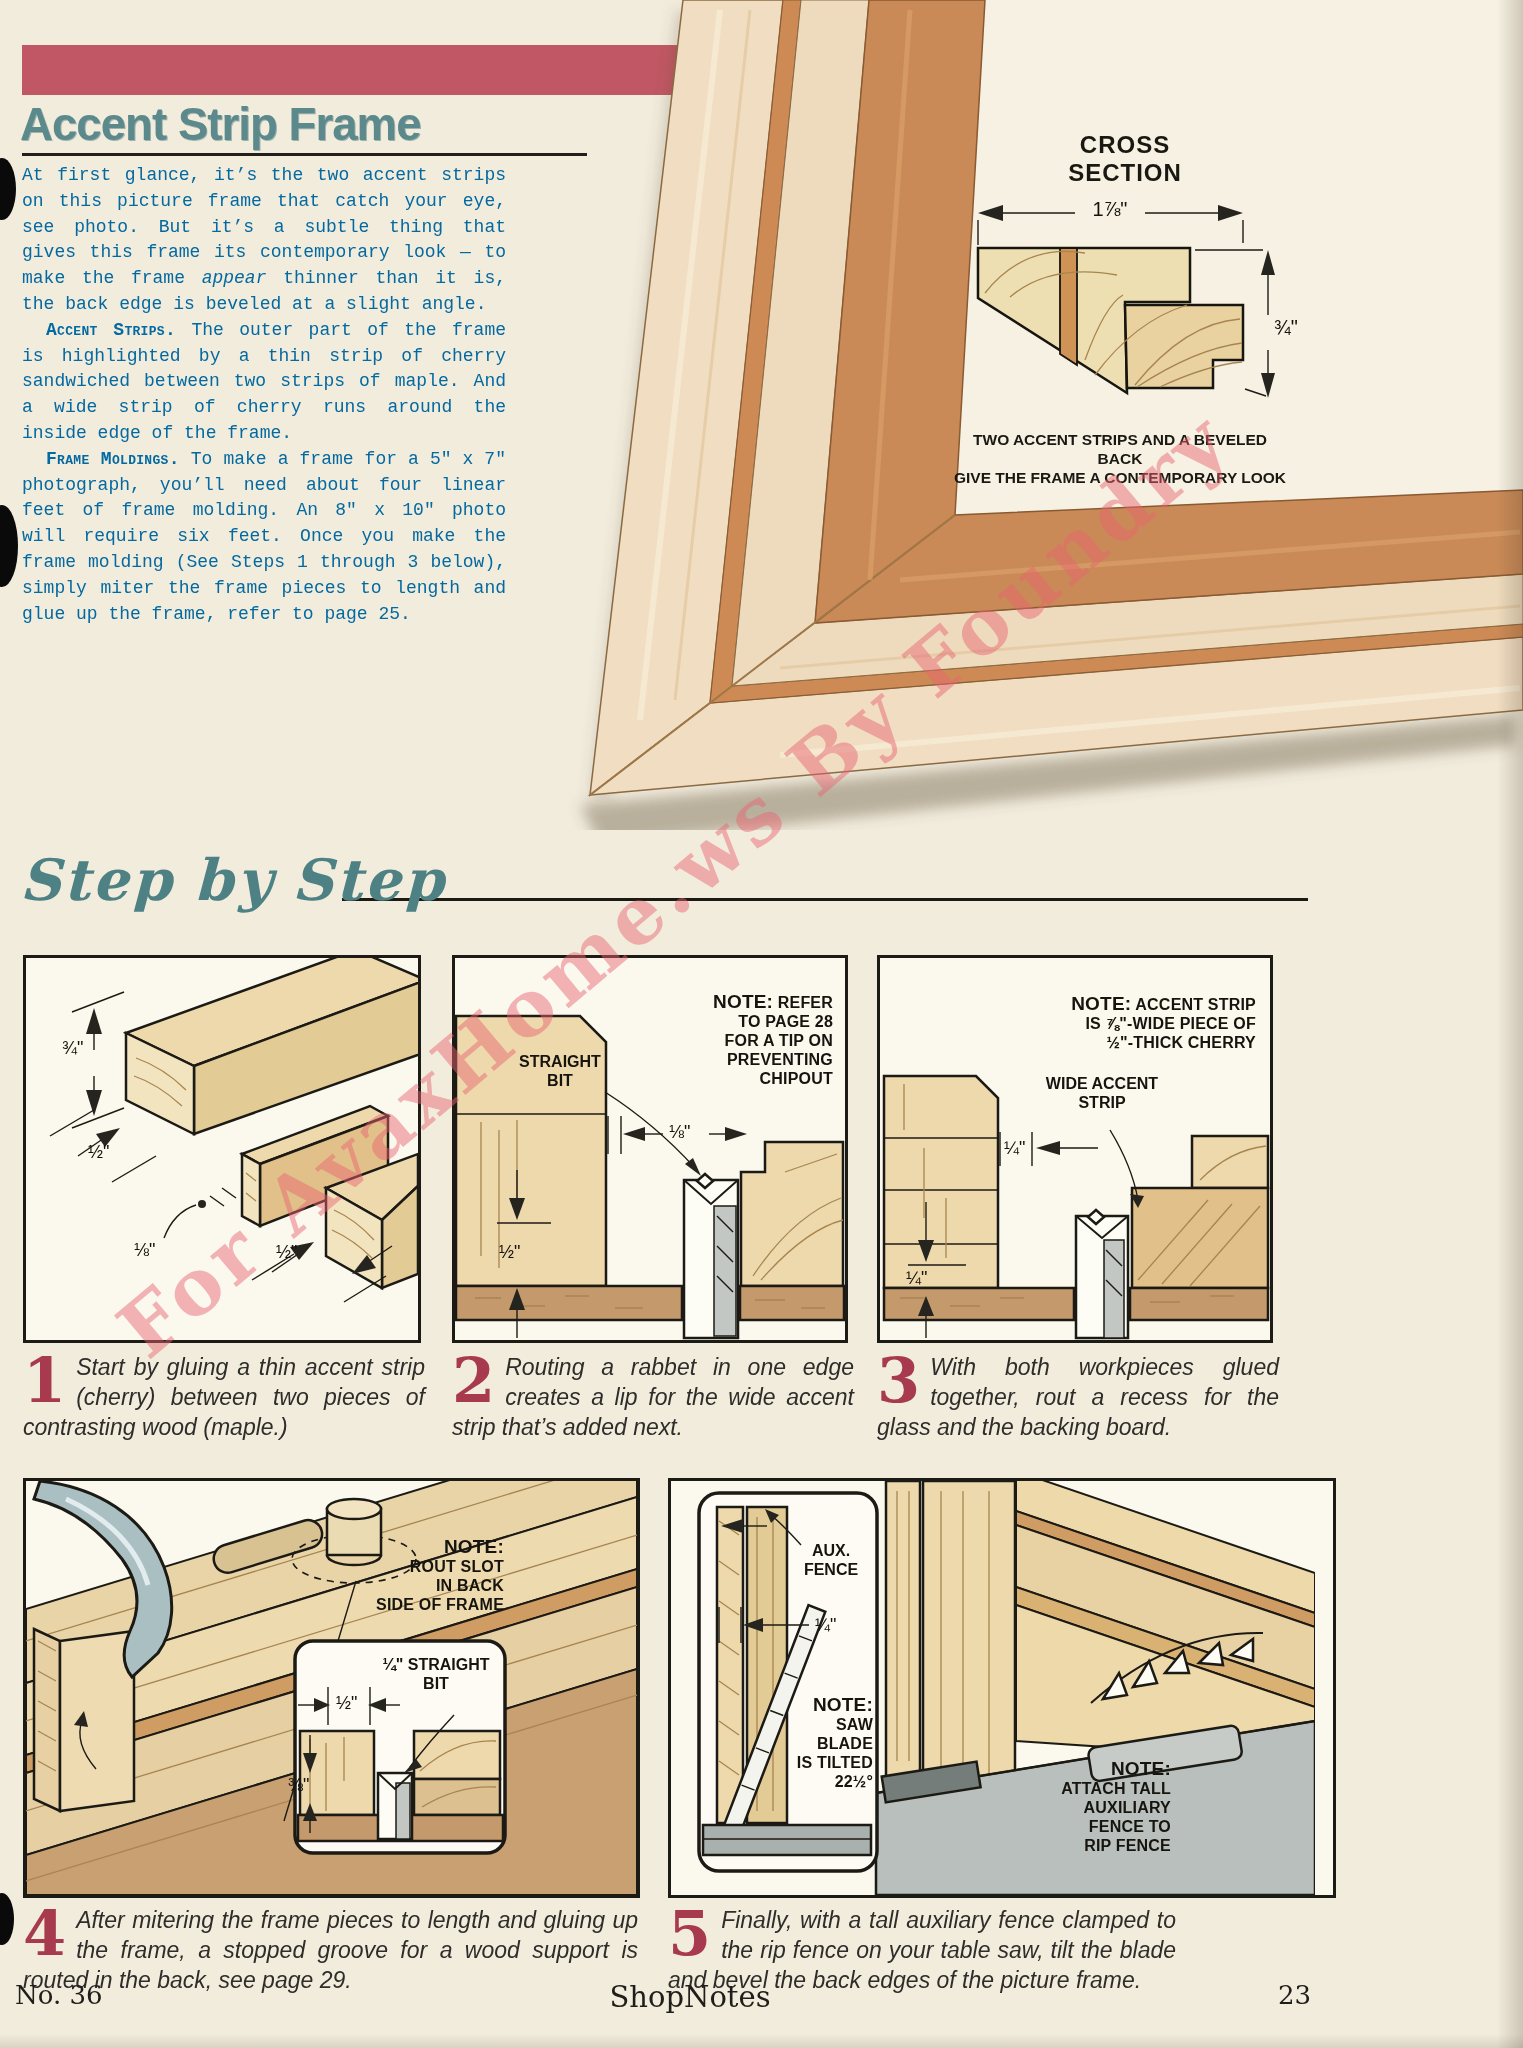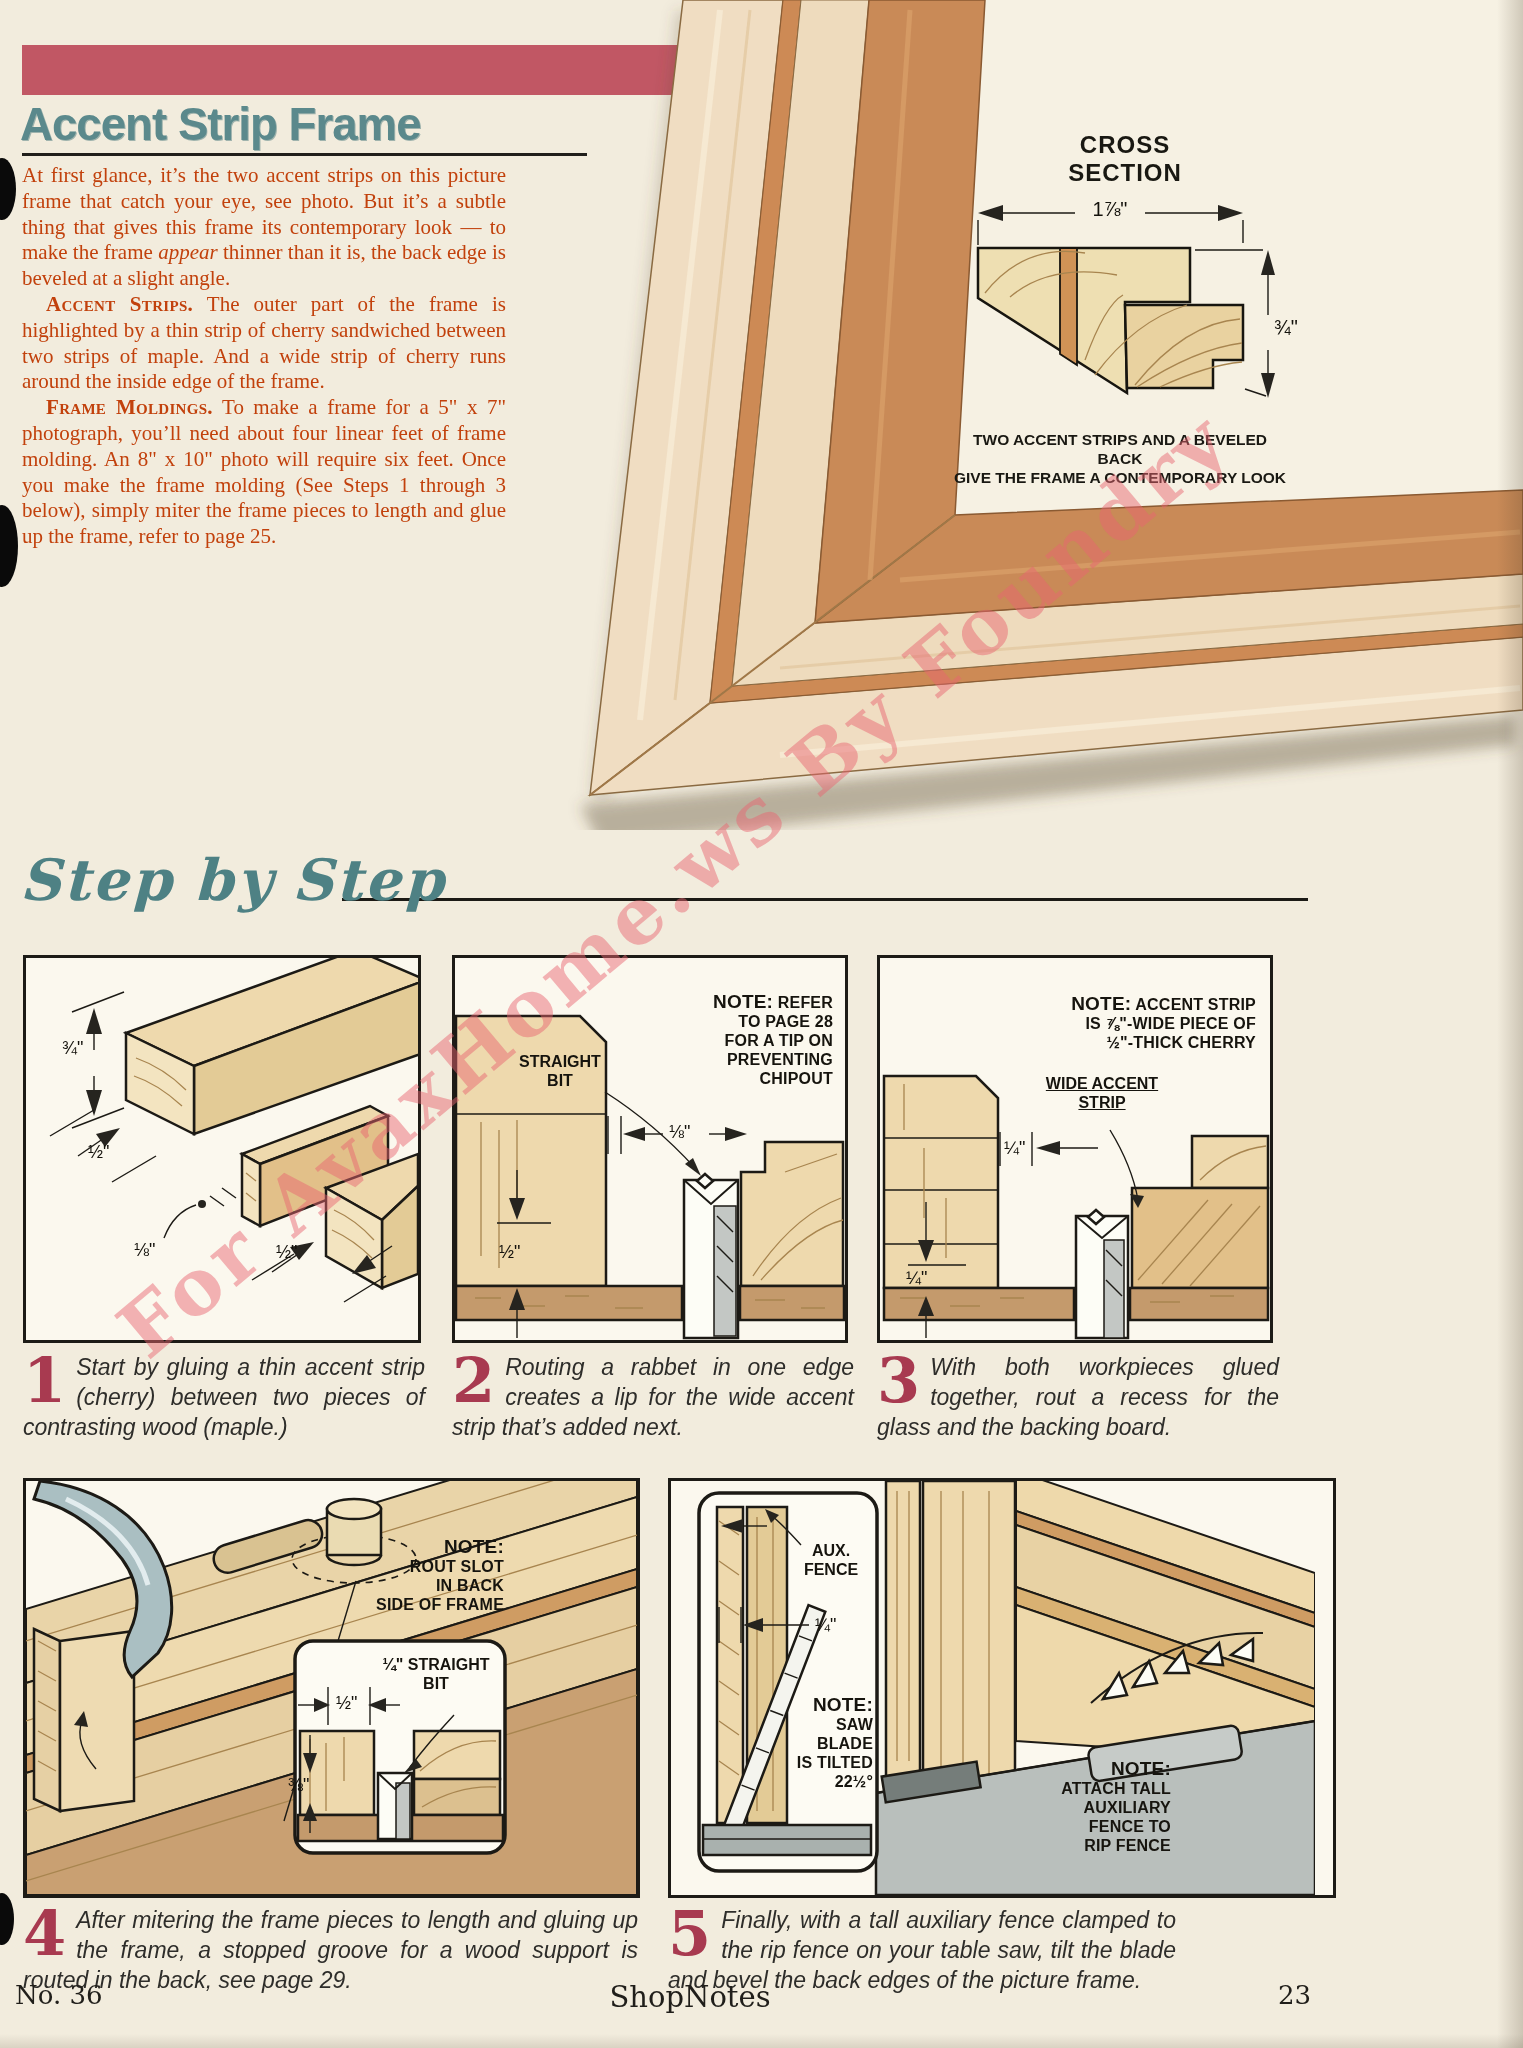--- a/index.html
+++ b/index.html
@@ -7,22 +7,22 @@
         font-family:"Liberation Sans",sans-serif;}
   
   #redbar{position:absolute;left:22px;top:45px;width:658px;height:50px;background:#c15764;}
   #title{position:absolute;left:20px;top:96px;width:600px;
          font-family:"Liberation Sans",sans-serif;font-weight:700;font-size:47px;
          letter-spacing:-1px;color:#5b898c;transform:scaleX(.97);transform-origin:left;
          text-shadow:1px 1px 0 #9fb3ad;}
   #title-rule{position:absolute;left:22px;top:153px;width:565px;height:3px;background:#211f1b;}
   
   #intro{position:absolute;left:22px;top:163px;width:484px;
-         font-family:Liberation Serif, serif;font-size:21px;line-height:25.8px;
-         color:#c2410c;text-align:justify;}
+         font-family:Liberation Mono, monospace;font-size:18px;line-height:25.8px;
+         color:#0369a1;text-align:justify;}
   #intro p{margin:0;}
   #intro p.ind{text-indent:24px;}
   #intro .lead{font-weight:700;font-variant:small-caps;letter-spacing:.3px;}
   #intro .it{font-style:italic;}
   
   .hand{font-family:"Liberation Sans",sans-serif;font-weight:700;color:#191812;}
   .note{position:absolute;font-family:"Liberation Sans",sans-serif;font-weight:700;
         color:#16140e;font-size:16px;line-height:19px;letter-spacing:.2px;}
   .note .nw{font-size:19px;}
   .note .nb{white-space:pre-line;}
@@ -310,21 +310,21 @@
         <polygon class="ar" points="46,338 38,358 54,358"></polygon>
 
       <path class="lnt" d="M230,172 Q252,208 258,242"></path>
         <polygon class="ar" points="258,250 250,236 264,238"></polygon>
     </svg>
     <div class="note" style="left:148px;top:36px;width:228px;text-align:right;">
       <span class="nw">NOTE:</span><span class="nb"> ACCENT STRIP
 IS ⅞"-WIDE PIECE OF
 ½"-THICK CHERRY</span>
     </div>
-    <div class="plabel" style="left:152px;top:116px;width:140px;text-decoration:underline;">WIDE ACCENT
+    <div class="plabel" style="left:152px;top:116px;width:140px;">WIDE ACCENT
 STRIP</div>
     <div class="dlabel" style="left:124px;top:180px;">¼"</div>
     <div class="dlabel" style="left:26px;top:310px;">¼"</div>
   </div>
 
   <div class="step-cap" style="left:23px;top:1352px;width:402px;">
     <span class="step-num">1</span><span>Start by gluing a thin accent strip (cherry) between two pieces of contrasting wood (maple.)</span>
   </div>
   <div class="step-cap" style="left:452px;top:1352px;width:402px;">
     <span class="step-num">2</span><span>Routing a rabbet in one edge creates a lip for the wide accent strip that’s added next.</span>

